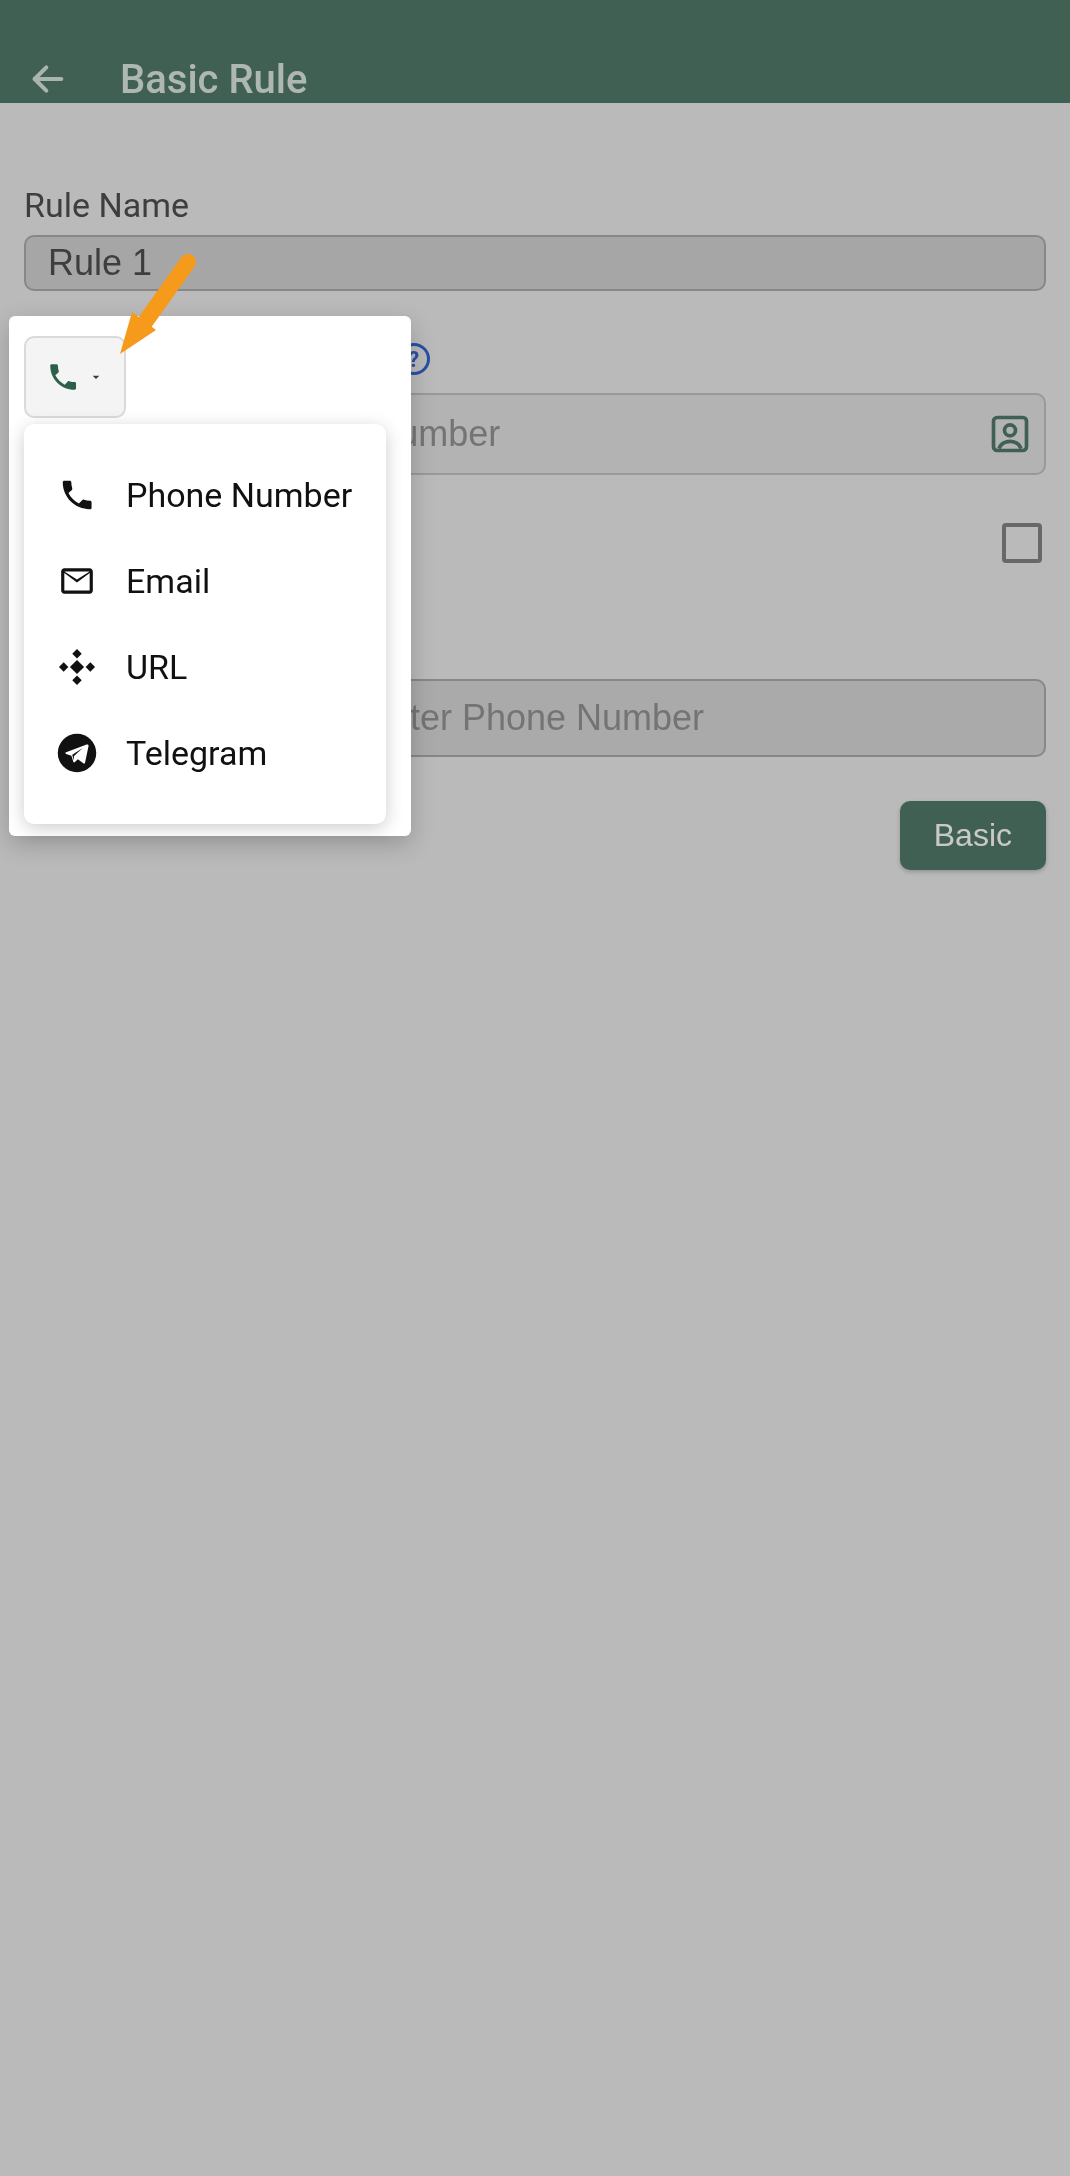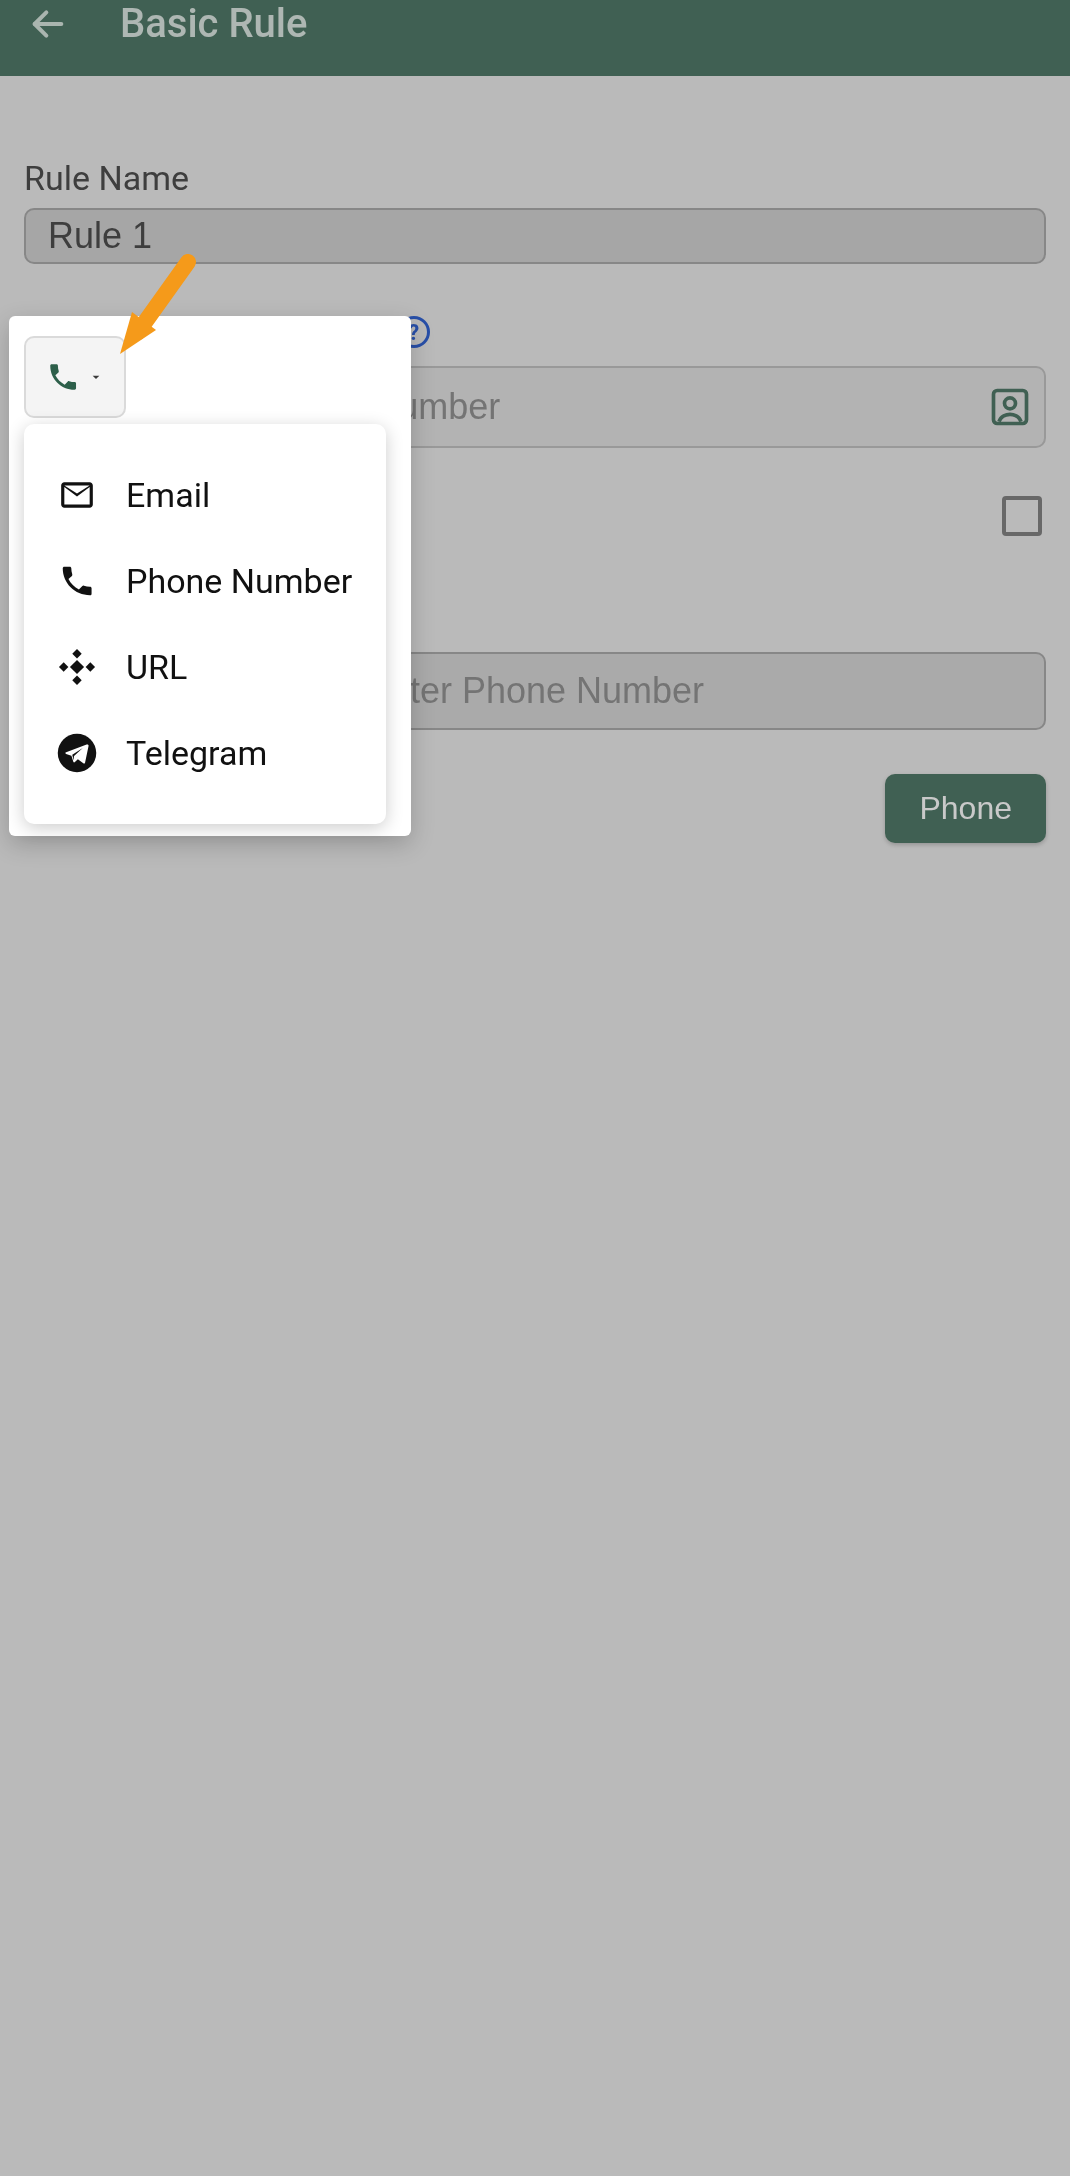--- a/index.html
+++ b/index.html
@@ -10,24 +10,24 @@
       font-family: -apple-system, BlinkMacSystemFont, "Segoe UI", Roboto, Helvetica, Arial, sans-serif;
       position: relative;
       overflow: hidden;
     }
     .app {
       position: absolute;
       inset: 0;
       background: #e8e8e8;
     }
     .header {
-      height: 76px;
+      height: 103px;
       background: #2d5f4a;
       display: flex;
-      align-items: flex-start;
+      align-items: flex-end;
       padding: 0 24px;
     }
     .back-btn {
       width: 48px;
       height: 48px;
       display: flex;
       align-items: center;
       justify-content: center;
       color: #cfe0d8;
       margin-right: 48px;
@@ -273,21 +273,21 @@
 
     <div class="check-row">
       <div class="checkbox"></div>
     </div>
 
     <div class="hidden-input-wrap">
       <input class="hidden-input" style="text-align: center;" type="text" placeholder="Enter Phone Number">
     </div>
 
     <div class="save-row">
-      <button class="save-btn">Phone</button>
+      <button class="save-btn">Basic</button>
     </div>
   </div>
 </div>
 
 <div class="dim"></div>
 
 <div class="popover-card"></div>
 
 <div class="type-btn live">
   <svg width="34" height="34" viewBox="0 0 24 24" fill="#2d5f4a">
@@ -295,32 +295,32 @@
     </svg>
   <svg width="16" height="16" viewBox="0 0 24 24" fill="#3a3a3a">
       <path d="M7 10l5 5 5-5z"></path>
     </svg>
 </div>
 
 <div class="menu">
   <div class="menu-item">
     <span class="menu-icon">
       <svg width="38" height="38" viewBox="0 0 24 24" fill="#111">
+          <path d="M6.6 10.8c1.4 2.8 3.8 5.2 6.6 6.6l2.2-2.2c.3-.3.7-.4 1-.2 1.2.4 2.5.6 3.8.6.6 0 1 .4 1 1V20c0 .6-.4 1-1 1C10.6 21 3 13.4 3 4c0-.6.4-1 1-1h3.4c.6 0 1 .4 1 1 0 1.3.2 2.6.6 3.8.1.4 0 .8-.2 1l-2.2 2z"></path>
+        </svg>
+    </span>
+    <span>Phone Number</span>
+  </div>
+  <div class="menu-item">
+    <span class="menu-icon">
+      <svg width="38" height="38" viewBox="0 0 24 24" fill="#111">
           <path d="M4 4h16c1.1 0 2 .9 2 2v12c0 1.1-.9 2-2 2H4c-1.1 0-2-.9-2-2V6c0-1.1.9-2 2-2zm8 9L4 7v11h16V7l-8 6zm0-2l8-5H4l8 5z"></path>
         </svg>
     </span>
     <span>Email</span>
-  </div>
-  <div class="menu-item">
-    <span class="menu-icon">
-      <svg width="38" height="38" viewBox="0 0 24 24" fill="#111">
-          <path d="M6.6 10.8c1.4 2.8 3.8 5.2 6.6 6.6l2.2-2.2c.3-.3.7-.4 1-.2 1.2.4 2.5.6 3.8.6.6 0 1 .4 1 1V20c0 .6-.4 1-1 1C10.6 21 3 13.4 3 4c0-.6.4-1 1-1h3.4c.6 0 1 .4 1 1 0 1.3.2 2.6.6 3.8.1.4 0 .8-.2 1l-2.2 2z"></path>
-        </svg>
-    </span>
-    <span>Phone Number</span>
   </div>
   <div class="menu-item">
     <span class="menu-icon">
       <svg width="40" height="40" viewBox="0 0 24 24" fill="#111">
         <rect x="10" y="2" width="4" height="4" transform="rotate(45 12 4)"></rect>
         <rect x="10" y="18" width="4" height="4" transform="rotate(45 12 20)"></rect>
         <rect x="2" y="10" width="4" height="4" transform="rotate(45 4 12)"></rect>
         <rect x="18" y="10" width="4" height="4" transform="rotate(45 20 12)"></rect>
         <rect x="9" y="9" width="6" height="6" transform="rotate(45 12 12)"></rect>
       </svg>

